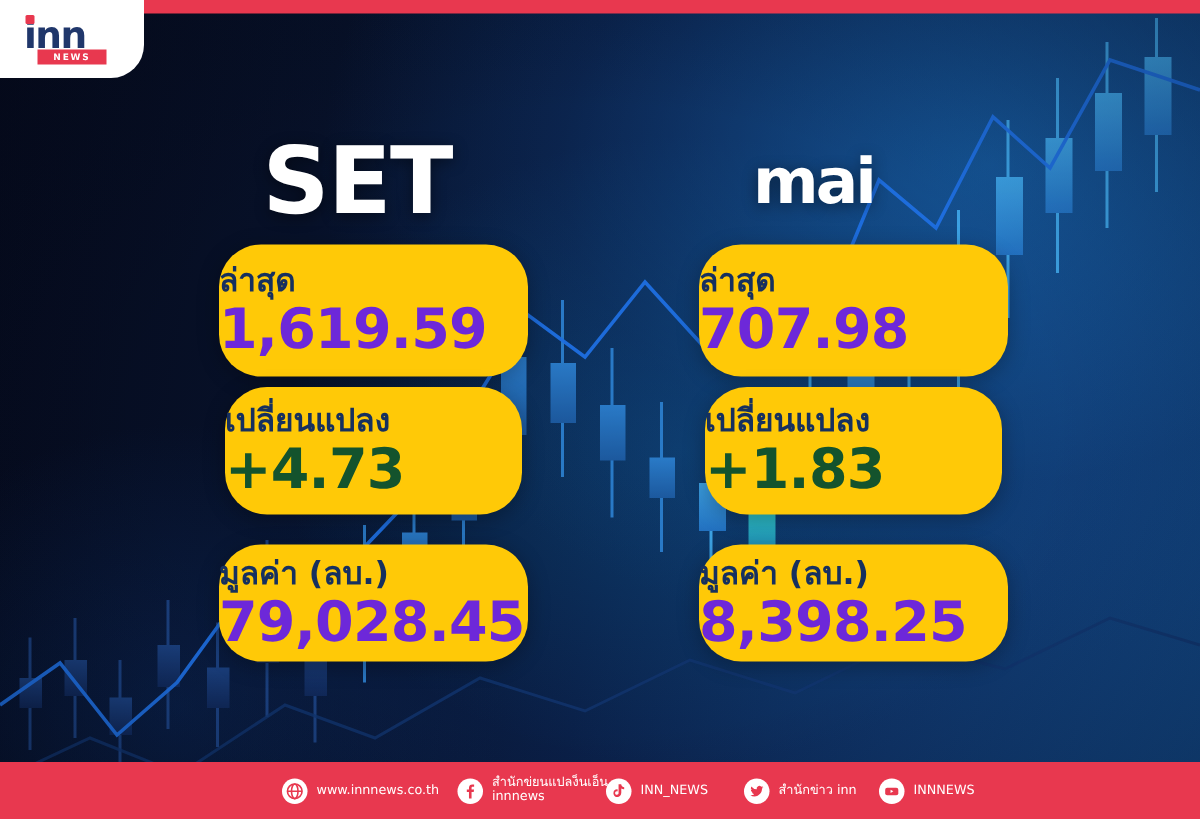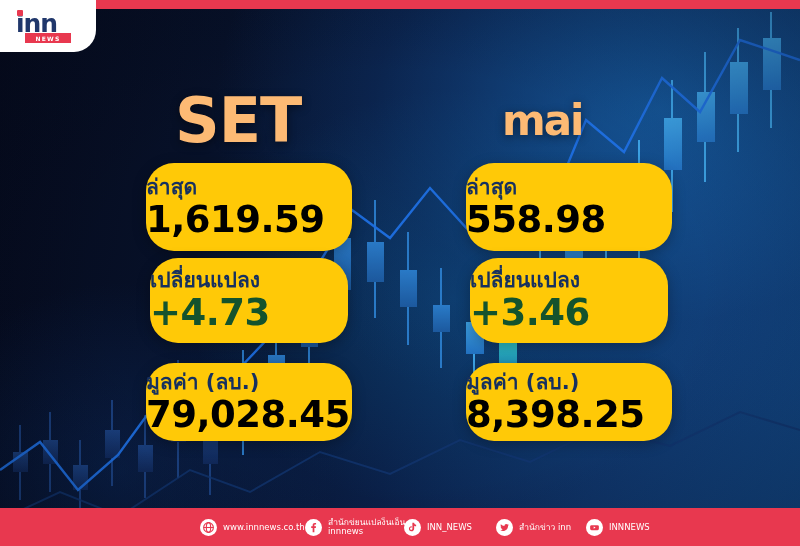--- a/index.html
+++ b/index.html
@@ -58,21 +58,21 @@
     background:#e8384f; display:flex; align-items:center; justify-content:center;
   }
   .logo-badge span{
     color:#fff; font-size:6px; font-weight:bold; letter-spacing:1.2px;
     font-family:"DejaVu Sans", sans-serif;
   }
 
   
   .idx-title{
     position:absolute; z-index:4;
-    color:#fdba74;
+    color:#ffffff;
     font-family:"DejaVu Sans", sans-serif;
     font-weight:bold;
     text-shadow:0 2px 10px rgba(0,0,0,.45);
   }
   #title-set{ left:175px; top:90px; font-size:62px; line-height:62px; letter-spacing:-1px; }
   #title-mai{ left:502px; top:90px; font-size:42px; line-height:62px; letter-spacing:-2px; }
 
   
   .card{
     position:absolute; z-index:5;
@@ -81,21 +81,21 @@
     display:flex; flex-direction:column;
     justify-content:center;
     box-shadow:0 3px 14px rgba(0,0,0,.28);
   }
   .card .lbl{
     color:#16305f; font-weight:bold;
     font-family:"DejaVu Sans", sans-serif;
   }
   .card .val{
     font-family:"DejaVu Sans", sans-serif;
-    font-weight:bold; color:#000000;
+    font-weight:bold; color:#6d28d9;
   }
   .card .val.green{ color:#14532d; }
 
   
   #c-set-last   { left:146px; top:163px; width:206px; height:88px; }
   #c-set-change { left:150px; top:258px; width:198px; height:85px; }
   #c-set-value  { left:146px; top:363px; width:206px; height:78px; }
   
   #c-mai-last   { left:466px; top:163px; width:206px; height:88px; }
   #c-mai-change { left:470px; top:258px; width:198px; height:85px; }
@@ -116,21 +116,21 @@
     background:#ffffff; color:#e8384f;
     display:flex; align-items:center; justify-content:center;
     flex:0 0 auto;
   }
   .f-ico svg{ display:block; }
   .f-txt{
     font-size:8.5px; line-height:10px; color:#ffffff;
     font-family:"DejaVu Sans", sans-serif; white-space:nowrap;
   }
   .f-txt.two{ line-height:9.5px; }
-  #fi-web  { position:absolute; left:200px; }
+  #fi-web  { position:absolute; left:188px; }
   #fi-fb   { position:absolute; left:305px; }
   #fi-tt   { position:absolute; left:404px; }
   #fi-tw   { position:absolute; left:496px; }
   #fi-yt   { position:absolute; left:586px; }
 </style>
 </head>
 <body>
 
 <div id="stage">
 
@@ -277,26 +277,26 @@
 
   <div class="card" id="c-set-value">
     <div class="lbl lbl-lg">มูลค่า (ลบ.)</div>
     <div class="val val-lg">79,028.45</div>
   </div>
 
   <div class="idx-title" id="title-mai">mai</div>
 
   <div class="card" id="c-mai-last">
     <div class="lbl lbl-lg">ล่าสุด</div>
-    <div class="val val-lg">558.98</div>
+    <div class="val val-lg">707.98</div>
   </div>
 
   <div class="card" id="c-mai-change">
     <div class="lbl lbl-lg">เปลี่ยนแปลง</div>
-    <div class="val val-lg green">+3.46</div>
+    <div class="val val-lg green">+1.83</div>
   </div>
 
   <div class="card" id="c-mai-value">
     <div class="lbl lbl-lg">มูลค่า (ลบ.)</div>
     <div class="val val-lg">8,398.25</div>
   </div>
 
   <div class="footer">
 
     <div class="f-item" id="fi-web">

